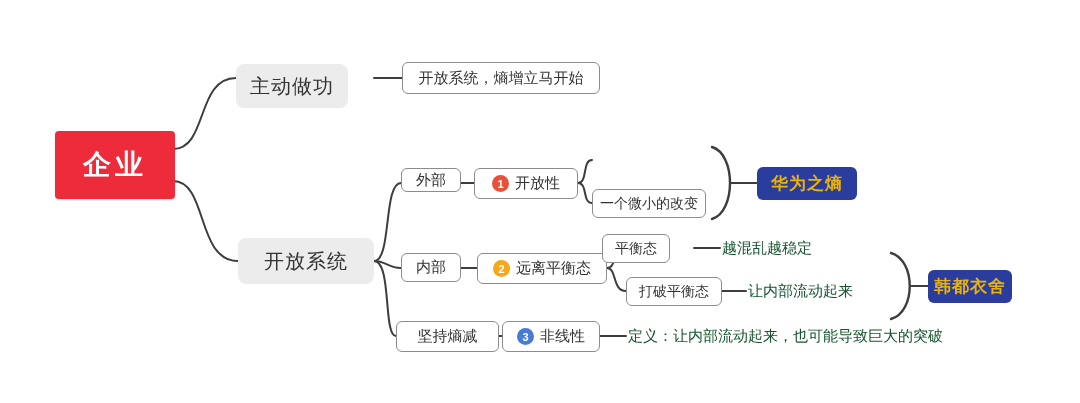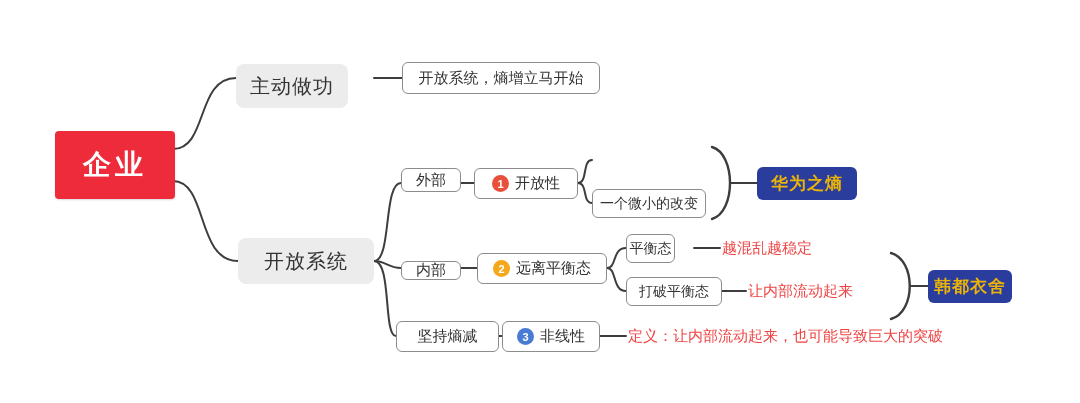--- a/index.html
+++ b/index.html
@@ -24,21 +24,21 @@
   }
   .box{
     background:#fff;border:1.6px solid var(--box-border,#8c8c8c);border-radius:6px;
     color:#333;font-size:15px;padding:0 8px;
   }
   .box.sm{font-size:14px;}
   .highlight{
     background:var(--highlight-bg,#2b3d9c);color:#eab308;font-weight:bold;
     font-size:17px;border-radius:6px;letter-spacing:1px;
   }
-  .plain{color:#ef4444;font-size:15px;line-height:20px;}
+  .plain{color:#14532d;font-size:15px;line-height:20px;}
   .badge{
     width:17px;height:17px;border-radius:50%;color:#fff;font-size:11px;font-weight:bold;
     display:inline-flex;align-items:center;justify-content:center;margin-right:6px;flex:none;
   }
   .badge.b1{background:var(--badge-1,#e8503a);}
   .badge.b2{background:var(--badge-2,#f5a81c);}
   .badge.b3{background:var(--badge-3,#4a7bd4);}
 </style>
 </head>
 <body>
@@ -76,26 +76,26 @@
   <div class="node lvl1" style="left:238px;top:238px;width:136px;height:46px;">开放系统</div>
 
   <div class="node box" style="left:401px;top:168px;width:60px;height:24px;">外部</div>
   <div class="node box" style="left:474px;top:168px;width:104px;height:31px;">
     <span class="badge b1">1</span>
     <span>开放性</span>
   </div>
   <div class="node box sm" style="left:592px;top:189px;width:114px;height:29px;">一个微小的改变</div>
   <div class="node highlight" style="left:757px;top:167px;width:100px;height:33px;">华为之熵</div>
 
-  <div class="node box" style="left:401px;top:261px;width:60px;height:19px;">内部</div>
+  <div class="node box" style="left:401px;top:253px;width:60px;height:29px;">内部</div>
   <div class="node box" style="left:477px;top:253px;width:130px;height:31px;">
     <span class="badge b2">2</span>
     <span>远离平衡态</span>
   </div>
-  <div class="node box sm" style="left:626px;top:234px;width:49px;height:29px;">平衡态</div>
+  <div class="node box sm" style="left:602px;top:234px;width:68px;height:29px;">平衡态</div>
   <div class="node plain" style="left:722px;top:238px;height:20px;">越混乱越稳定</div>
   <div class="node box sm" style="left:626px;top:277px;width:96px;height:29px;text-align:center;">打破平衡态</div>
   <div class="node plain" style="left:748px;top:281px;height:20px;">让内部流动起来</div>
   <div class="node highlight" style="left:928px;top:270px;width:84px;height:33px;">韩都衣舍</div>
 
   <div class="node box" style="left:396px;top:321px;width:103px;height:31px;">坚持熵减</div>
   <div class="node box" style="left:502px;top:321px;width:98px;height:31px;">
     <span class="badge b3">3</span>
     <span>非线性</span>
   </div>

